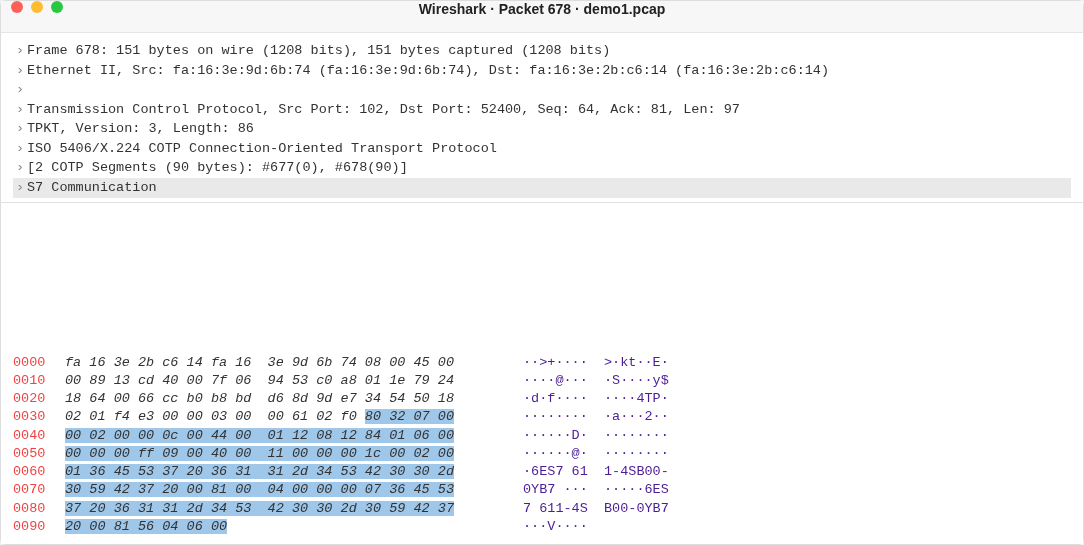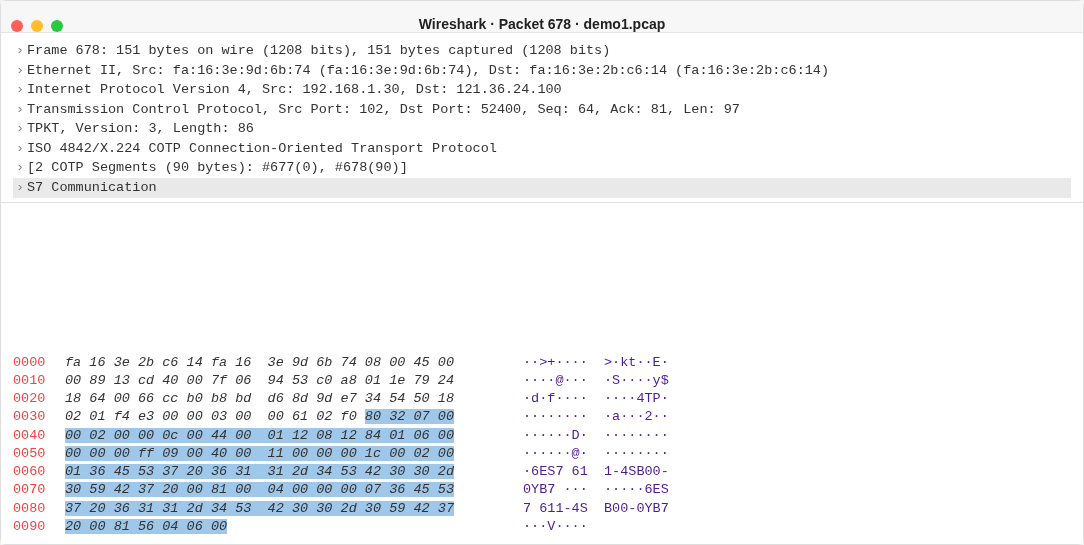--- a/index.html
+++ b/index.html
@@ -15,21 +15,21 @@
   .window {
     background: #fff;
     border: 1px solid #ddd;
     border-radius: 6px;
     width: 1084px; height: 545px;
     display: flex; flex-direction: column;
   }
   .titlebar {
     height: 32px;
     border-bottom: 1px solid #e5e5e5;
-    display: flex; align-items: flex-end;
+    display: flex; align-items: flex-start;
     padding: 0 10px;
     position: relative;
     background: #f7f7f7;
   }
   .traffic { display: flex; gap: 8px; align-items: center; }
   .dot { width: 12px; height: 12px; border-radius: 50%; }
   .dot.red { background:#ff5f57; }
   .dot.yellow { background:#febc2e; }
   .dot.green { background:#28c840; }
   .title {
@@ -93,24 +93,24 @@
       <div class="dot green"></div>
     </div>
     <div class="title">Wireshark · Packet 678 · demo1.pcap</div>
   </div>
 
   <div class="content">
 
     <div class="tree" id="tree">
         <div class="tree-row"><span class="twisty">›</span><span class="tree-label">Frame 678: 151 bytes on wire (1208 bits), 151 bytes captured (1208 bits)</span></div>
         <div class="tree-row"><span class="twisty">›</span><span class="tree-label">Ethernet II, Src: fa:16:3e:9d:6b:74 (fa:16:3e:9d:6b:74), Dst: fa:16:3e:2b:c6:14 (fa:16:3e:2b:c6:14)</span></div>
-        <div class="tree-row"><span class="twisty">›</span><span class="tree-label">Internet Protocol Version 4, Src: 192.168.1.30, Dst: 121.36.24.100</span></div>
+        <div class="tree-row"><span class="twisty">›</span></div>
         <div class="tree-row"><span class="twisty">›</span><span class="tree-label">Transmission Control Protocol, Src Port: 102, Dst Port: 52400, Seq: 64, Ack: 81, Len: 97</span></div>
         <div class="tree-row"><span class="twisty">›</span><span class="tree-label">TPKT, Version: 3, Length: 86</span></div>
-        <div class="tree-row"><span class="twisty">›</span><span class="tree-label">ISO 4842/X.224 COTP Connection-Oriented Transport Protocol</span></div>
+        <div class="tree-row"><span class="twisty">›</span><span class="tree-label">ISO 5406/X.224 COTP Connection-Oriented Transport Protocol</span></div>
         <div class="tree-row"><span class="twisty">›</span><span class="tree-label">[2 COTP Segments (90 bytes): #677(0), #678(90)]</span></div>
         <div class="tree-row sel"><span class="twisty">›</span><span class="tree-label">S7 Communication</span></div>
       </div>
 
     <div class="hex-area" id="hex">
         <div class="hex-line"><span class="offset">0000</span><span class="bytes"><span>fa</span><span> </span><span>16</span><span> </span><span>3e</span><span> </span><span>2b</span><span> </span><span>c6</span><span> </span><span>14</span><span> </span><span>fa</span><span> </span><span>16</span><span>  </span><span>3e</span><span> </span><span>9d</span><span> </span><span>6b</span><span> </span><span>74</span><span> </span><span>08</span><span> </span><span>00</span><span> </span><span>45</span><span> </span><span>00</span></span><span class="ascii">··&gt;+····  &gt;·kt··E·</span></div>
         <div class="hex-line"><span class="offset">0010</span><span class="bytes"><span>00</span><span> </span><span>89</span><span> </span><span>13</span><span> </span><span>cd</span><span> </span><span>40</span><span> </span><span>00</span><span> </span><span>7f</span><span> </span><span>06</span><span>  </span><span>94</span><span> </span><span>53</span><span> </span><span>c0</span><span> </span><span>a8</span><span> </span><span>01</span><span> </span><span>1e</span><span> </span><span>79</span><span> </span><span>24</span></span><span class="ascii">····@···  ·S····y$</span></div>
         <div class="hex-line"><span class="offset">0020</span><span class="bytes"><span>18</span><span> </span><span>64</span><span> </span><span>00</span><span> </span><span>66</span><span> </span><span>cc</span><span> </span><span>b0</span><span> </span><span>b8</span><span> </span><span>bd</span><span>  </span><span>d6</span><span> </span><span>8d</span><span> </span><span>9d</span><span> </span><span>e7</span><span> </span><span>34</span><span> </span><span>54</span><span> </span><span>50</span><span> </span><span>18</span></span><span class="ascii">·d·f····  ····4TP·</span></div>
         <div class="hex-line"><span class="offset">0030</span><span class="bytes"><span>02</span><span> </span><span>01</span><span> </span><span>f4</span><span> </span><span>e3</span><span> </span><span>00</span><span> </span><span>00</span><span> </span><span>03</span><span> </span><span>00</span><span>  </span><span>00</span><span> </span><span>61</span><span> </span><span>02</span><span> </span><span>f0</span><span> </span><span class="hl">80</span><span class="hl"> </span><span class="hl">32</span><span class="hl"> </span><span class="hl">07</span><span class="hl"> </span><span class="hl">00</span></span><span class="ascii">········  ·a···2··</span></div>
         <div class="hex-line"><span class="offset">0040</span><span class="bytes"><span class="hl">00</span><span class="hl"> </span><span class="hl">02</span><span class="hl"> </span><span class="hl">00</span><span class="hl"> </span><span class="hl">00</span><span class="hl"> </span><span class="hl">0c</span><span class="hl"> </span><span class="hl">00</span><span class="hl"> </span><span class="hl">44</span><span class="hl"> </span><span class="hl">00</span><span class="hl">  </span><span class="hl">01</span><span class="hl"> </span><span class="hl">12</span><span class="hl"> </span><span class="hl">08</span><span class="hl"> </span><span class="hl">12</span><span class="hl"> </span><span class="hl">84</span><span class="hl"> </span><span class="hl">01</span><span class="hl"> </span><span class="hl">06</span><span class="hl"> </span><span class="hl">00</span></span><span class="ascii">······D·  ········</span></div>

